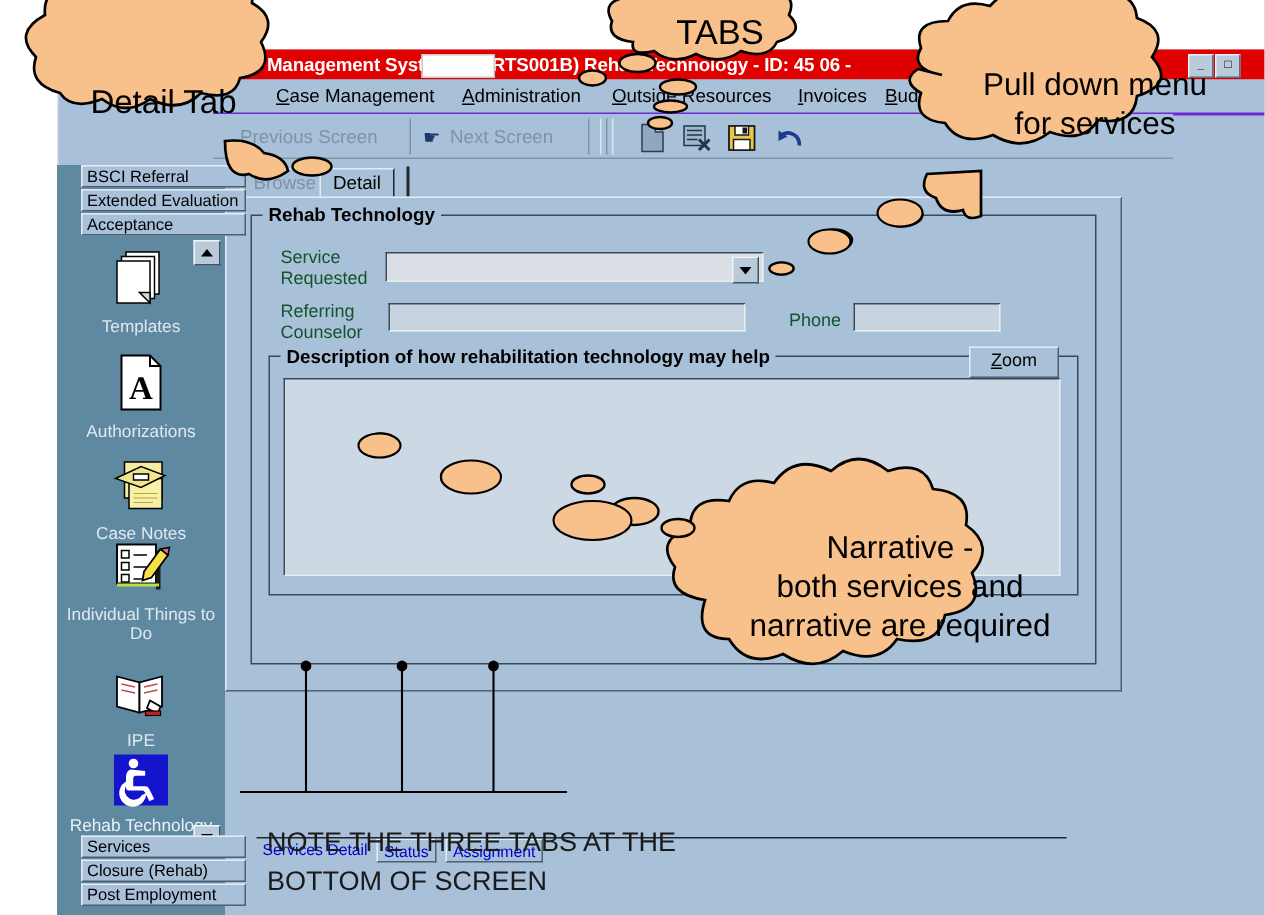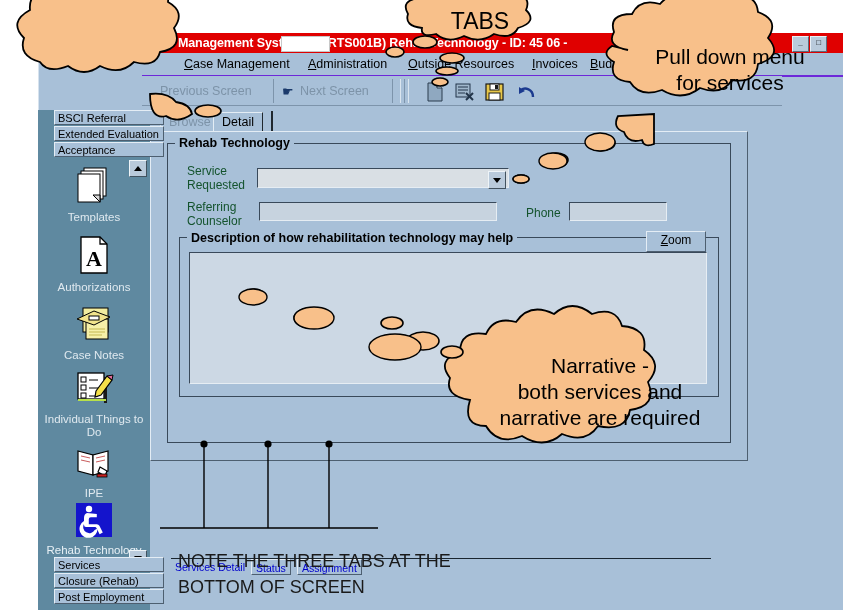--- a/index.html
+++ b/index.html
@@ -313,21 +313,21 @@
           <rect x="15" y="11" width="10" height="4" fill="#ffffff" stroke="#000" stroke-width="1"></rect>
           <g stroke="#b9a93c" stroke-width="0.8">
             <line x1="15" y1="24" x2="31" y2="24"></line>
               <line x1="15" y1="27" x2="31" y2="27"></line>
             <line x1="15" y1="30" x2="28" y2="30"></line>
           </g>
         </svg>
         <span class="lbl">Case Notes</span>
       </div>
 
-      <div class="sb-item" style="top:212px;">
+      <div class="sb-item" style="top:202px;">
         <svg width="40" height="38" viewBox="0 0 40 38">
           <rect x="4" y="4" width="26" height="26" fill="#ffffff" stroke="#000" stroke-width="1.3"></rect>
           <rect x="30" y="8" width="3" height="26" fill="#1a1a1a"></rect>
           <rect x="7" y="8" width="5" height="5" fill="#ffffff" stroke="#000" stroke-width="1"></rect>
           <rect x="7" y="16" width="5" height="5" fill="#ffffff" stroke="#000" stroke-width="1"></rect>
           <rect x="7" y="24" width="5" height="5" fill="#ffffff" stroke="#000" stroke-width="1"></rect>
           <g stroke="#000" stroke-width="1">
             <line x1="15" y1="11" x2="24" y2="11"></line>
               <line x1="15" y1="19" x2="24" y2="19"></line>
             <line x1="15" y1="27" x2="24" y2="27"></line>
@@ -433,20 +433,21 @@
       <path d="M470 400 q-26 -4 -20 -22 q-14 -18 10 -26 q0 -22 26 -18 q8 -18 30 -12 q14 -20 38 -8 q18 -16 38 0 q24 -8 30 12 q26 2 22 24 q20 14 4 32 q10 24 -18 28 q-4 22 -32 16 q-12 18 -36 8 q-18 16 -40 2 q-24 10 -36 -10 q-24 0 -16 -26 z" fill="#f8c08a" stroke="#000" stroke-width="1.8"></path>
       <ellipse cx="452" cy="352" rx="11" ry="6" fill="#f8c08a" stroke="#000" stroke-width="1.6"></ellipse>
       <ellipse cx="423" cy="341" rx="16" ry="9" fill="#f8c08a" stroke="#000" stroke-width="1.6"></ellipse>
       <ellipse cx="392" cy="323" rx="11" ry="6" fill="#f8c08a" stroke="#000" stroke-width="1.6"></ellipse>
       <ellipse cx="311" cy="318" rx="17" ry="10" fill="#f8c08a" stroke="#000" stroke-width="1.6"></ellipse>
       <ellipse cx="254" cy="296" rx="11" ry="7" fill="#f8c08a" stroke="#000" stroke-width="1.6"></ellipse>
       <ellipse cx="556" cy="160" rx="12" ry="7" fill="#f8c08a" stroke="#000" stroke-width="1.6"></ellipse>
     </g>
   </svg>
 
+  <div class="cloud-text" style="left:24px;top:55px;width:170px;font-size:22px;">Detail Tab</div>
   <div class="cloud-text" style="left:420px;top:8px;width:120px;font-size:23px;">TABS</div>
   <div class="cloud-text" style="left:610px;top:44px;width:240px;font-size:21px;">Pull down menu
 for services</div>
   <div class="cloud-text" style="left:455px;top:353px;width:290px;font-size:21px;">Narrative -
 both services and
 narrative are required</div>
 
   <svg class="overlay">
     <ellipse cx="253" cy="297" rx="14" ry="8" fill="#f8c08a" stroke="#000" stroke-width="1.4"></ellipse>
     <ellipse cx="314" cy="318" rx="20" ry="11" fill="#f8c08a" stroke="#000" stroke-width="1.4"></ellipse>

